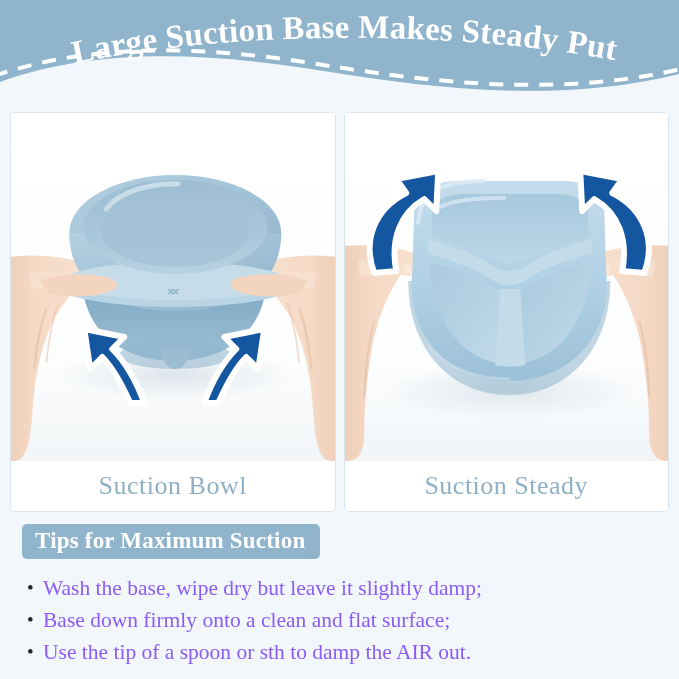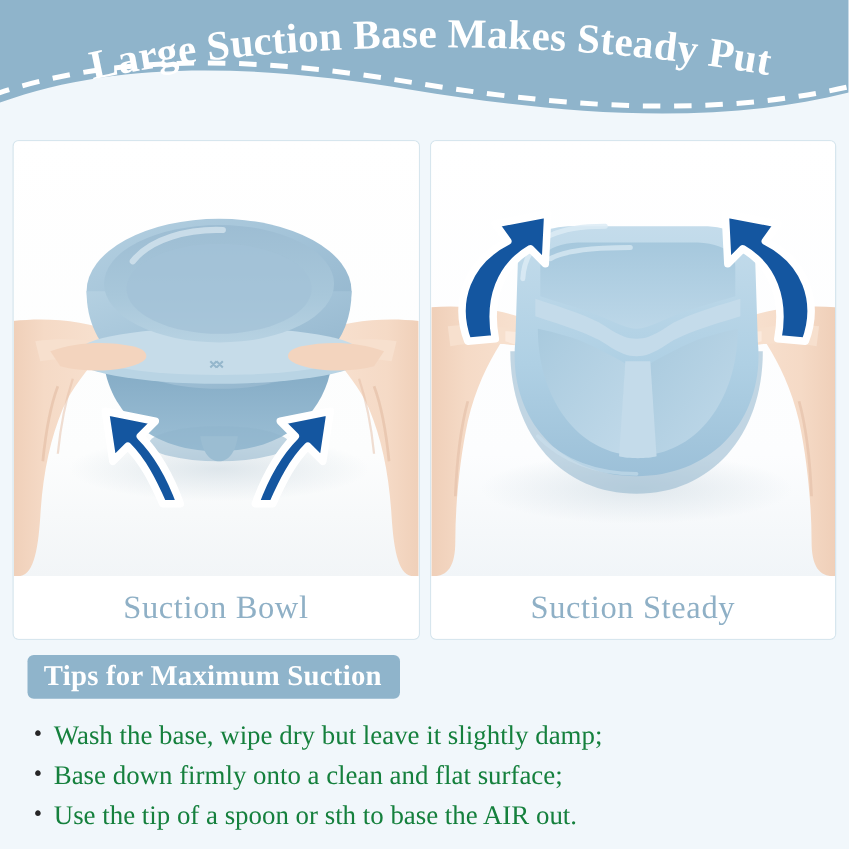--- a/index.html
+++ b/index.html
@@ -85,21 +85,21 @@
   #tips-list {
     margin-top:13px;
     padding-left:27px;
     list-style:none;
   }
   #tips-list li {
     position:relative;
     padding-left:16px;
     font-size:21.5px;
     line-height:32px;
-    color:#15803d;
+    color:#8b5cf6;
     font-family:"Liberation Serif", serif;
     white-space:nowrap;
   }
   #tips-list li::before {
     content:"\2022";
     position:absolute;
     left:0; top:0;
     font-size:19px;
     color:#262626;
   }
@@ -341,17 +341,17 @@
       </div>
       <div class="card-label">Suction Steady</div>
     </div>
   </div>
 
   <div id="tips">
     <div id="tips-badge">Tips for Maximum Suction</div>
     <ul id="tips-list">
       <li>Wash the base, wipe dry but leave it slightly damp;</li>
       <li>Base down firmly onto a clean and flat surface;</li>
-      <li>Use the tip of a spoon or sth to base the AIR out.</li>
+      <li>Use the tip of a spoon or sth to damp the AIR out.</li>
     </ul>
   </div>
 
 </div>
 
 </body></html>

